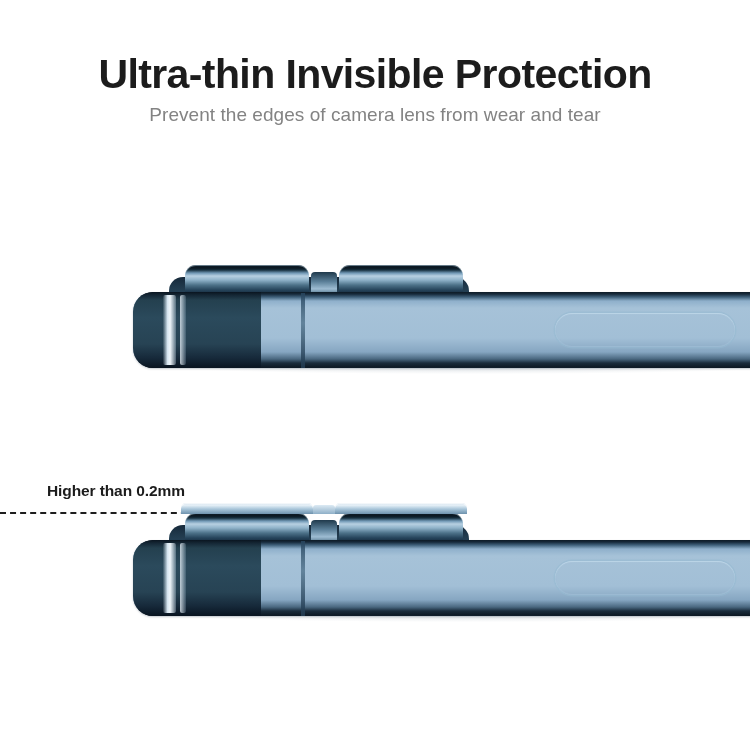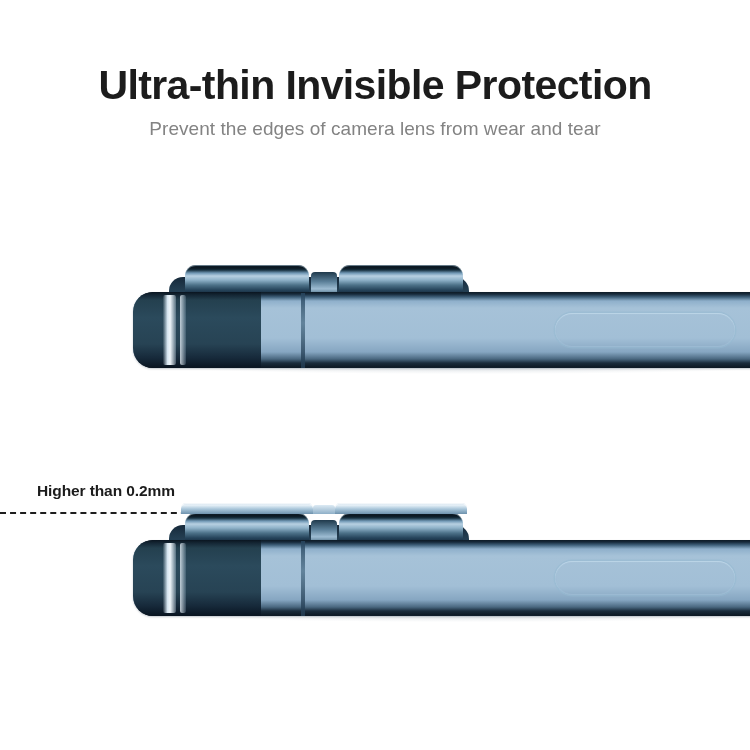--- a/index.html
+++ b/index.html
@@ -29,36 +29,36 @@
     left: 0;
     width: 750px;
     text-align: center;
   }
   .title {
     font-size: 41px;
     font-weight: bold;
     color: #1c1c1c;
     letter-spacing: -0.6px;
     line-height: 1.08;
-    margin: 11px;
+    margin: 0;
     font-family: "Liberation Sans", sans-serif;
   }
   .subtitle {
     font-size: 19px;
     font-weight: normal;
     color: #838383;
     letter-spacing: 0.05px;
     margin: 8px 0 0 0;
     font-family: "Liberation Sans", sans-serif;
   }
 
   
   .annotation-label {
     position: absolute;
-    left: 37px;
+    left: 47px;
     top: 482px;
     font-size: 15.5px;
     font-weight: bold;
     color: #1c1c1c;
     letter-spacing: -0.1px;
     white-space: nowrap;
   }
   .dashed-line {
     position: absolute;
     left: 0px;

